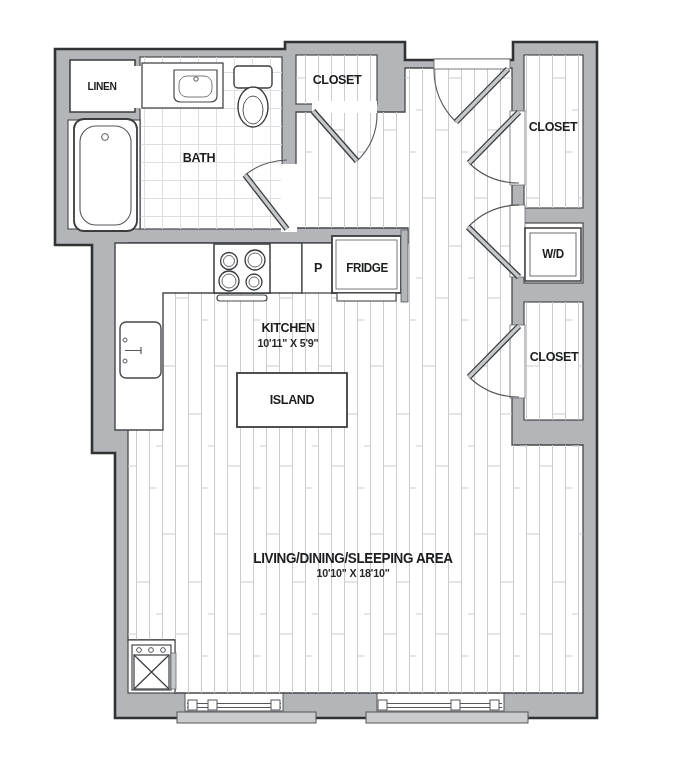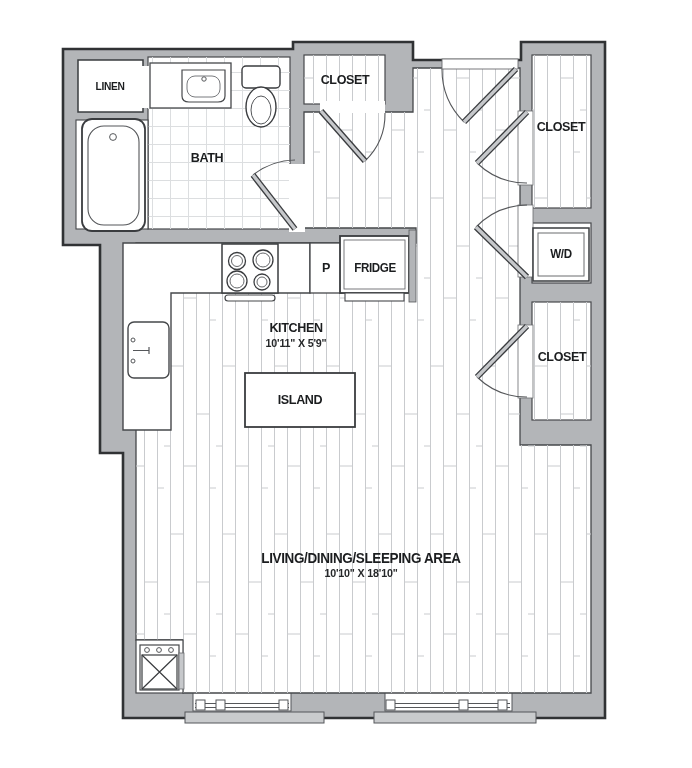--- a/index.html
+++ b/index.html
@@ -1,17 +1,17 @@
 <!DOCTYPE html>
 <html><head>
 <meta charset="utf-8">
 <style>
   html,body{margin:0;padding:0;background:#ffffff;}
   #stage{position:relative;width:636px;height:768px;background:#ffffff;overflow:hidden;
-         font-family:"Liberation Sans", sans-serif;margin-left:8px;}
+         font-family:"Liberation Sans", sans-serif;}
   #plan-svg{position:absolute;left:0;top:0;}
   .lbl{position:absolute;transform:translate(-50%,-50%) scaleX(0.93);
        font-weight:700;color:#1b1d1f;white-space:nowrap;letter-spacing:-0.4px;
        pointer-events:none;line-height:1;}
   .lbl-room{font-size:13.5px;}
   .lbl-small{font-size:11px;}
   .lbl-mid{font-size:12.5px;}
   .lbl-dim{font-size:11.5px;color:#26282a;letter-spacing:-0.2px;}
 </style>
 </head>

